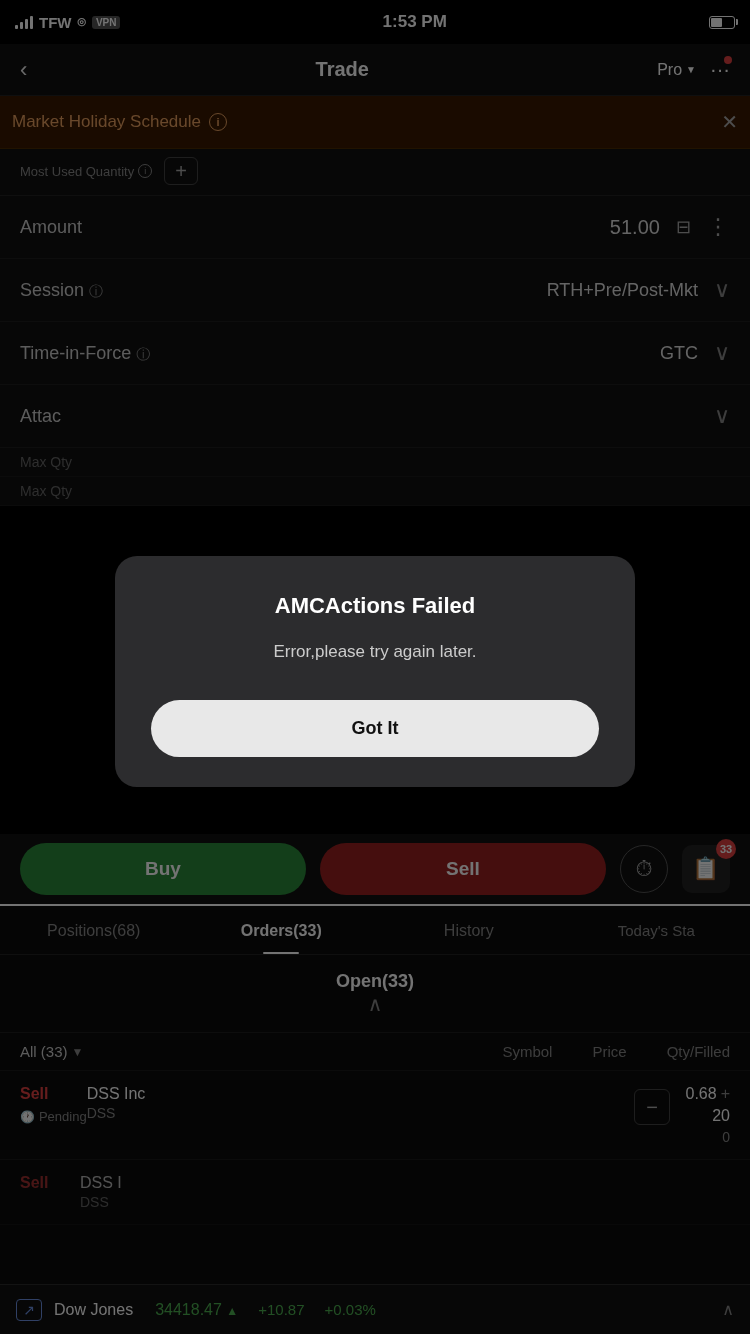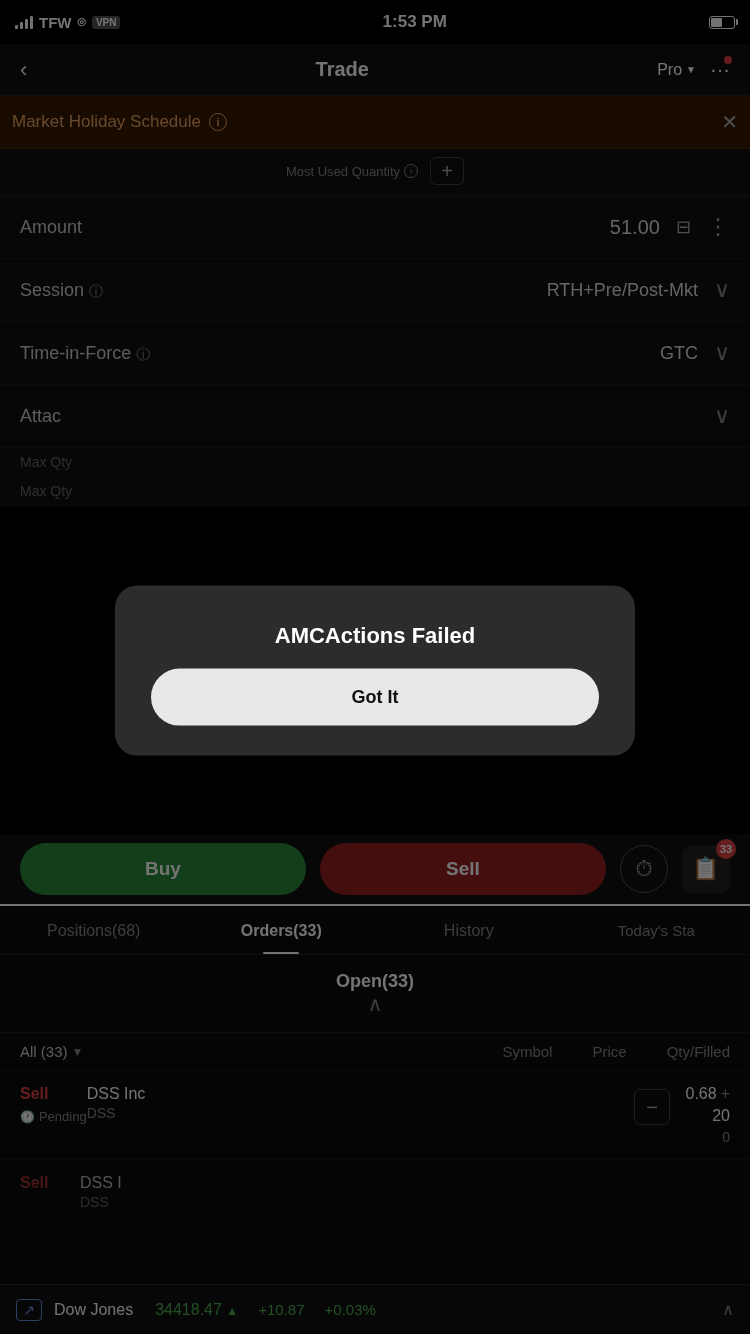--- a/index.html
+++ b/index.html
@@ -161,21 +161,20 @@
     .trade-form {
       background: #111;
       padding: 0;
     }
     .qty-row {
       padding: 8px 20px 10px;
       display: flex;
       align-items: center;
       gap: 12px;
       border-bottom: 1px solid #222;
-      justify-content: center;
     }
     .qty-label { font-size: 13px; color: #888; display: flex; align-items: center; gap: 4px; }
     .qty-info-circle {
       width: 14px;
       height: 14px;
       border: 1px solid #888;
       border-radius: 50%;
       display: flex;
       align-items: center;
       justify-content: center;
@@ -586,20 +585,21 @@
   <div class="notepad-btn">
     <span>📋</span>
     <div class="badge-count">33</div>
   </div>
 </div>
 
 <div class="overlay-bg"></div>
 
 <div class="modal">
   <div class="modal-title">AMCActions Failed</div>
+  <div class="modal-message">Error,please try again later.</div>
   <button class="modal-btn">Got It</button>
 </div>
 
 <div class="bottom-section">
 
   <div class="tabs-row">
     <div class="tab-item">
       <span>Positions(68)</span>
     </div>
     <div class="tab-item active">

